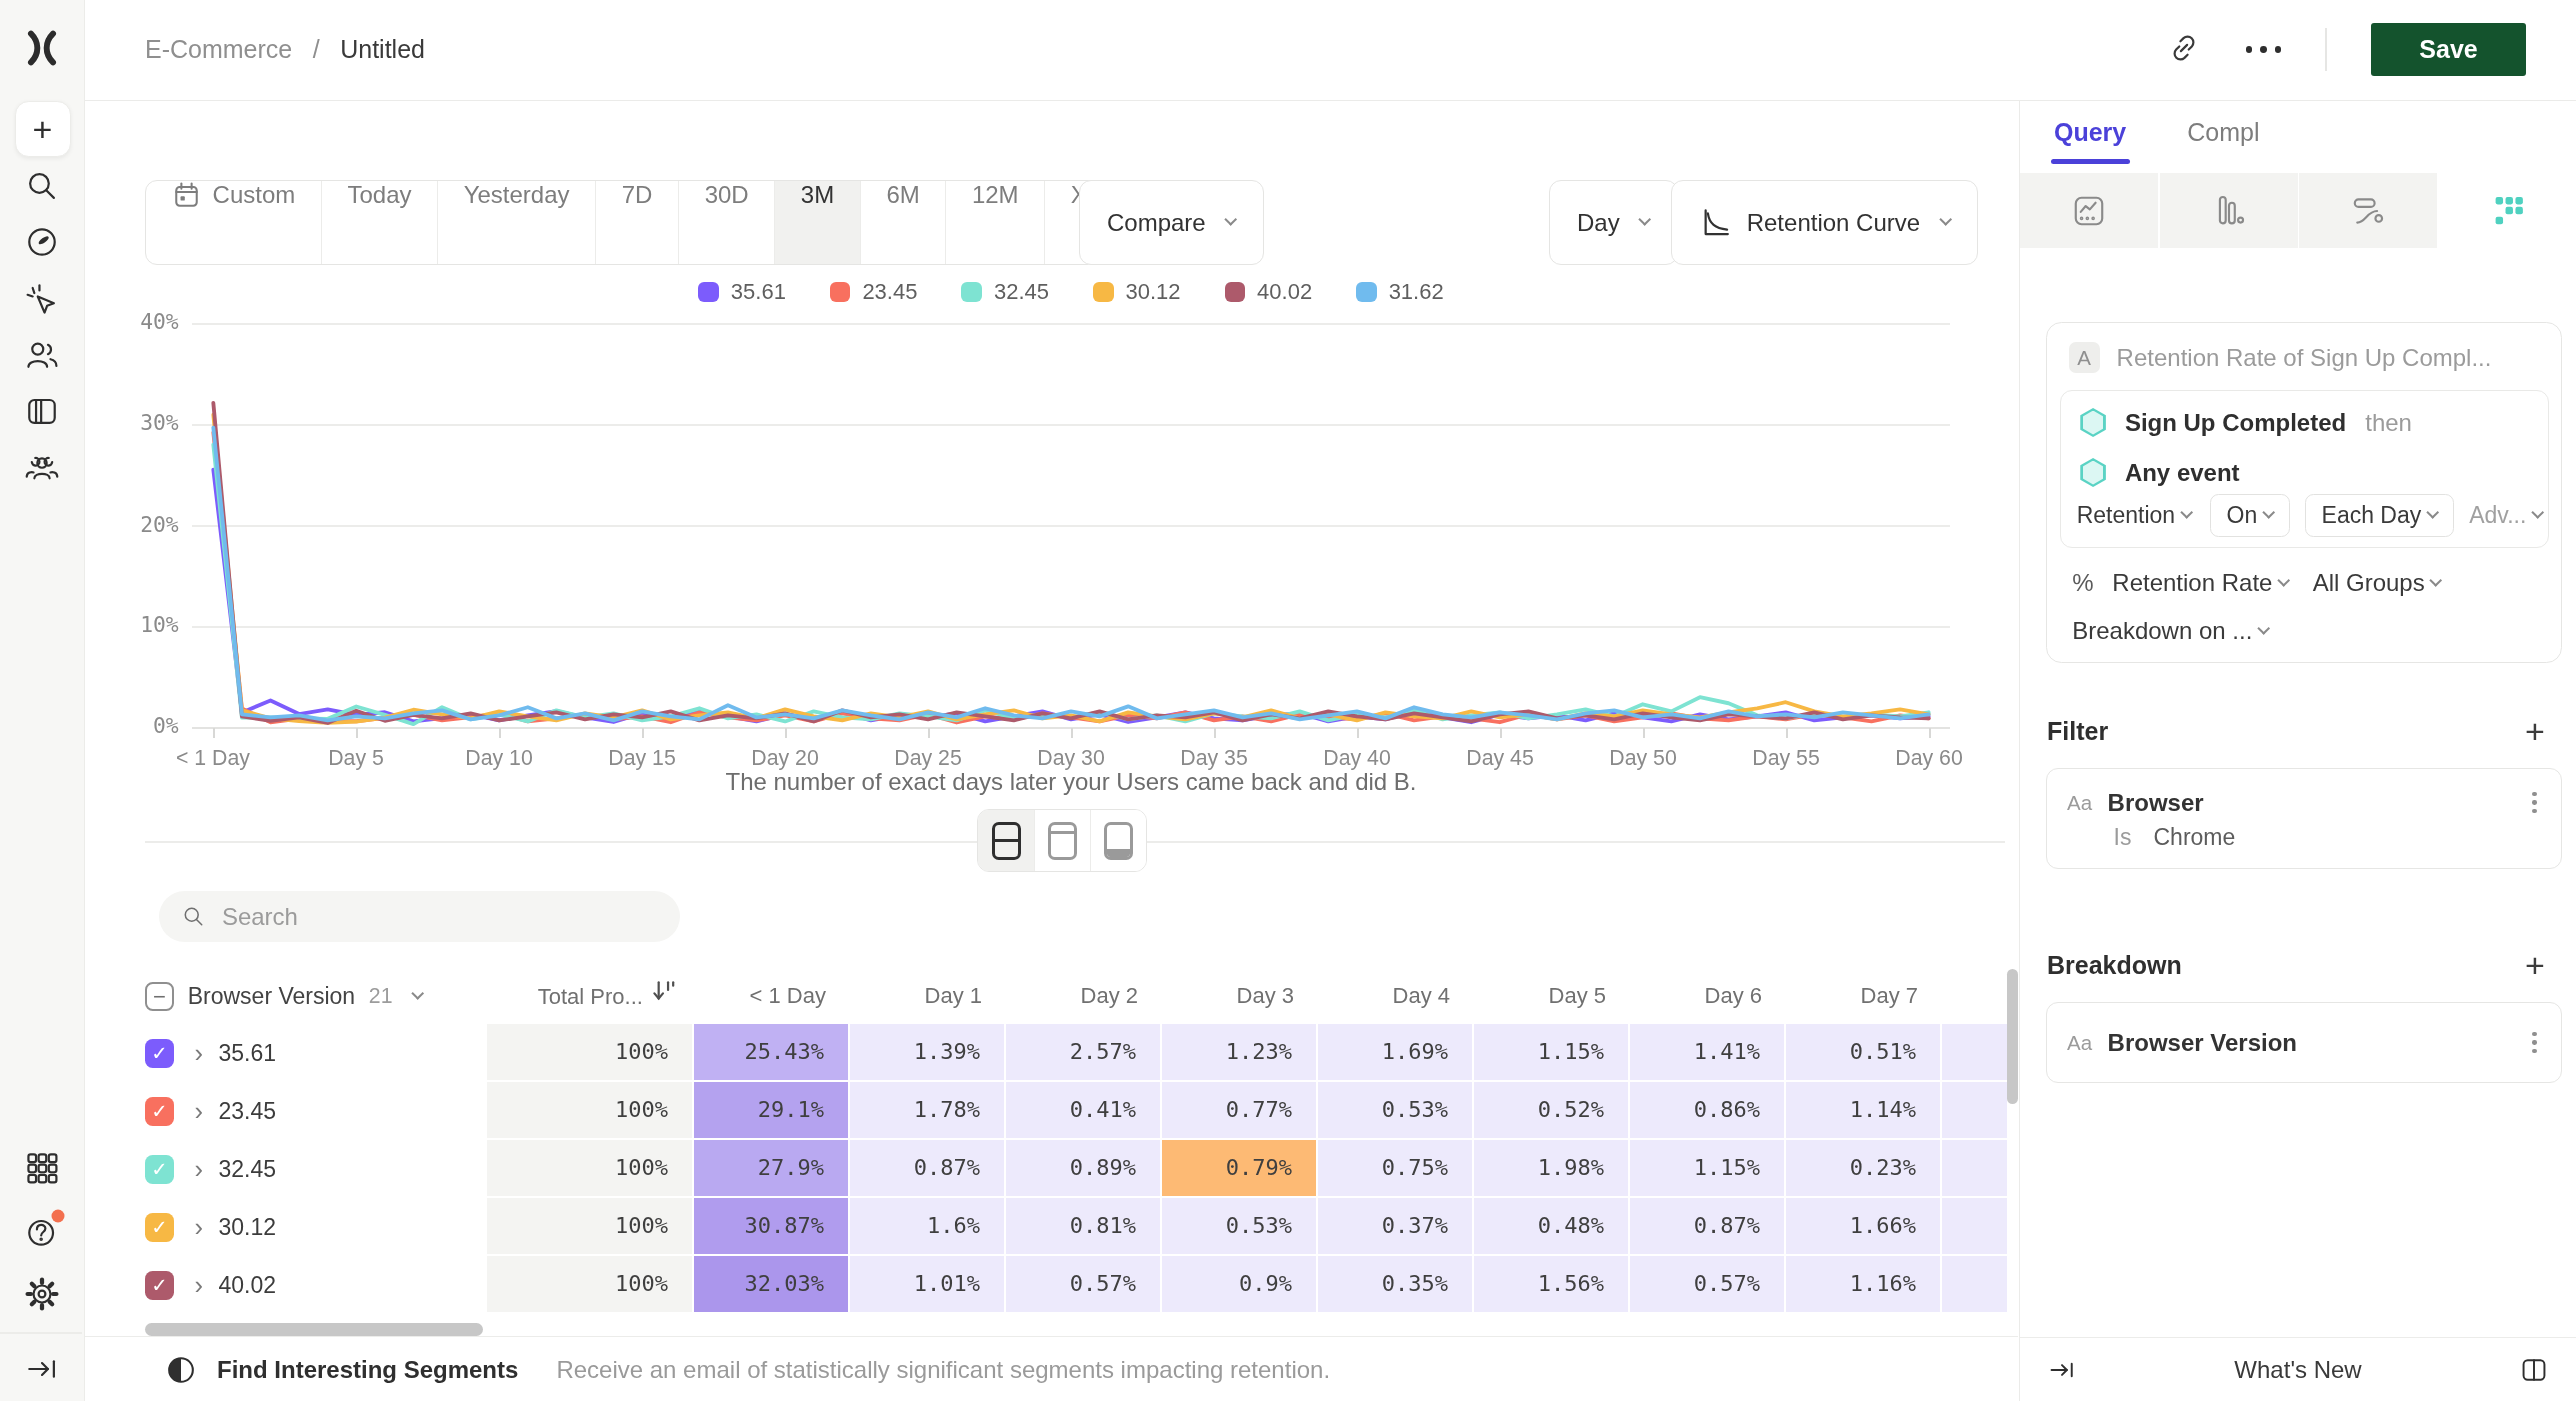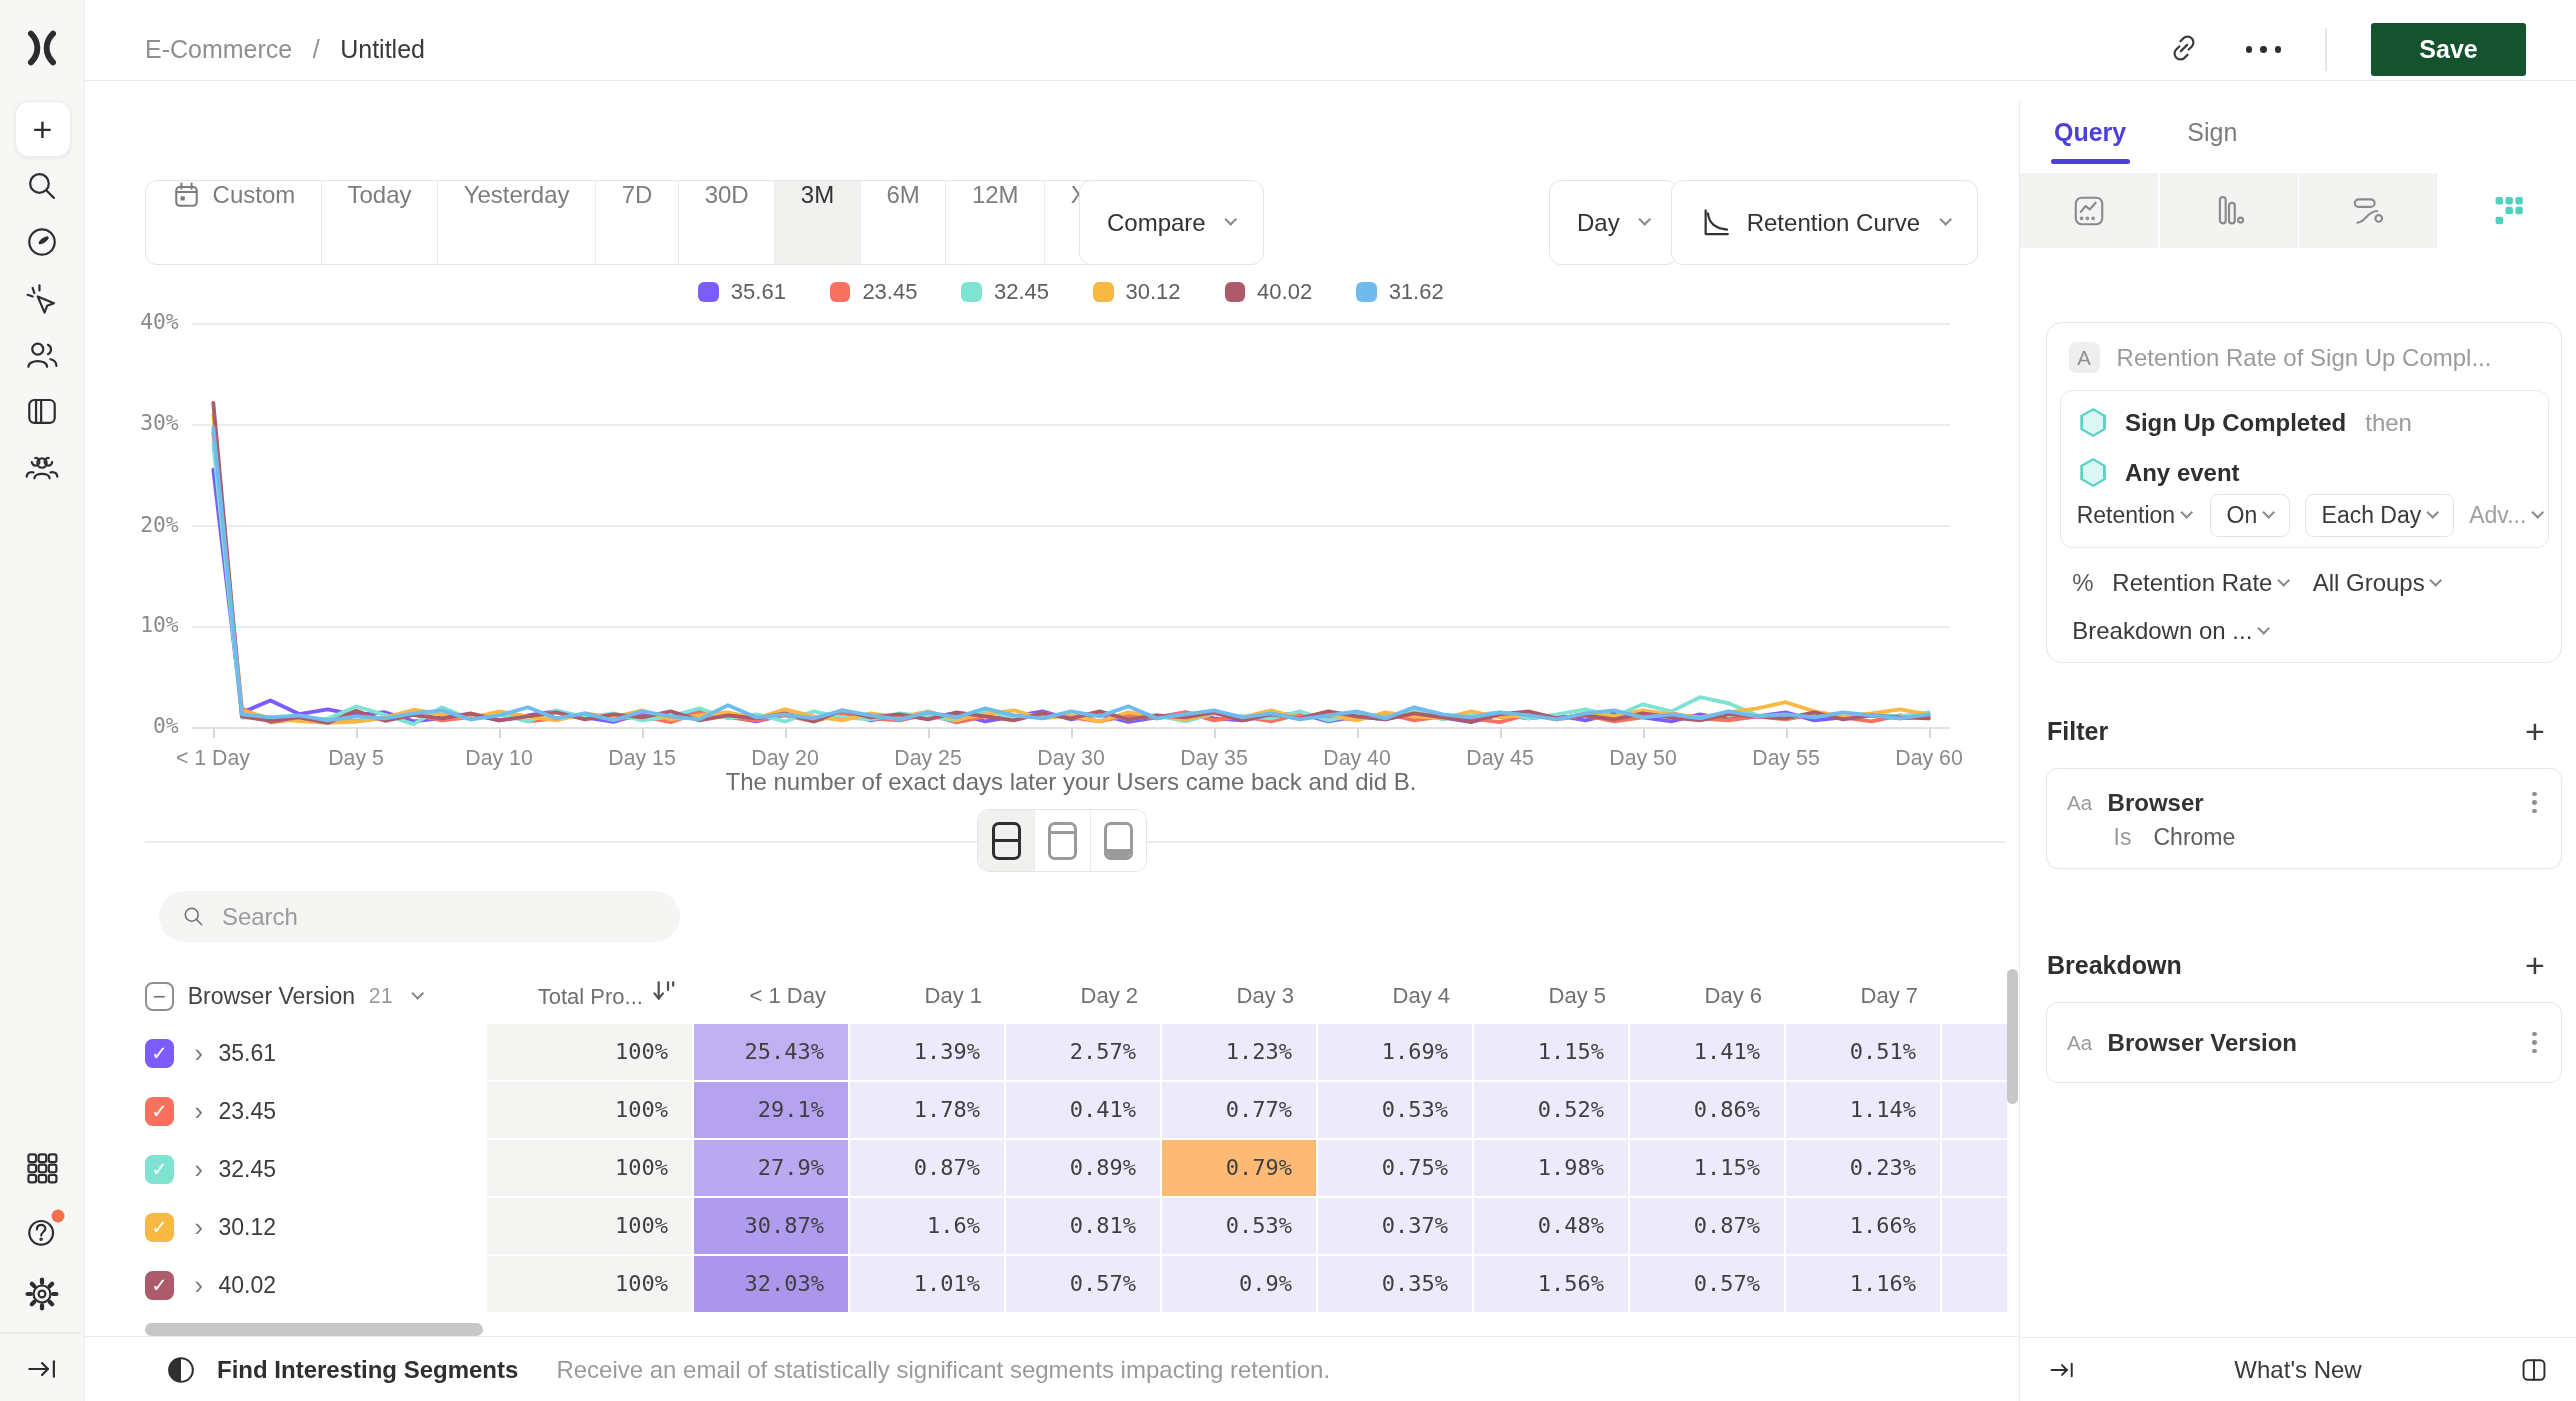--- a/index.html
+++ b/index.html
@@ -8,21 +8,21 @@
 
   
   #sidebar { position:absolute; left:0; top:0; width:85px; height:1402px; background:#f7f7f5; border-right:1.7px solid #ecece9; }
   .side-icon { position:absolute; left:50%; transform:translate(-50%,-50%); width:39px; height:39px; display:flex; align-items:center; justify-content:center; }
   .side-icon svg { width:39px; height:39px; stroke:#2e2e2e; stroke-width:2.6; fill:none; stroke-linecap:round; stroke-linejoin:round; }
   #plus-btn { position:absolute; left:14.5px; top:101px; width:56px; height:56px; background:#fff; border:1.7px solid #ecece9; border-radius:13.7px; box-shadow:0 1.7px 4.3px rgba(0,0,0,.06); display:flex; align-items:center; justify-content:center; font-size:34px; font-weight:300; color:#2e2e2e; }
   #side-divider { position:absolute; left:0; right:1.7px; top:1332px; height:1.7px; background:#ecece9; }
   .red-dot { position:absolute; right:-3.4px; top:-3.4px; width:13.7px; height:13.7px; border-radius:50%; background:#f3704f; }
 
   
-  #topbar { position:absolute; left:85px; top:0; width:2491px; height:81px; background:#fff; border-bottom:1.7px solid #ebebe9; }
+  #topbar { position:absolute; left:85px; top:0; width:2491px; height:101px; background:#fff; border-bottom:1.7px solid #ebebe9; }
   #breadcrumb { position:absolute; left:60px; top:0; height:99px; display:flex; align-items:center; gap:20.5px; font-size:25px; }
   .crumb-gray { color:#8f8f8f; }
   .crumb-dark { color:#3a3a3a; }
   #topbar-right { position:absolute; right:50px; top:0; height:99px; display:flex; align-items:center; gap:44px; }
   #link-icon svg, #panel-toggle-icon svg { width:36px; height:36px; stroke:#3a3a3a; stroke-width:2.8; fill:none; stroke-linecap:round; }
   #ellipsis { display:flex; gap:7.7px; }
   #ellipsis i { width:6.8px; height:6.8px; border-radius:50%; background:#2e2e2e; }
   #topbar-vline { width:1.7px; height:43px; background:#e6e6e4; }
   #save-btn { width:155px; height:53px; background:#14532d; color:#fff; border:none; border-radius:3px; font-size:25px; font-weight:bold; font-family:"Liberation Sans",sans-serif; }
 
@@ -540,21 +540,21 @@
           <path d="M23 7 a16 16 0 0 0 0 32 Z" fill="#2f2f2f"></path>
         </svg>
       <span id="segments-title">Find Interesting Segments</span>
       <span id="segments-desc">Receive an email of statistically significant segments impacting retention.</span>
     </div>
   </section>
 
   <aside id="rightpanel">
     <div id="panel-tabs">
       <span id="tab-query">Query</span>
-      <span id="tab-chart">Sign</span>
+      <span id="tab-chart">Compl</span>
     </div>
     <div id="icon-tabs">
       <div class="icon-tab">
         <svg viewBox="0 0 46 46">
             <rect x="7" y="7" width="32" height="32" rx="7"></rect>
             <polyline points="13,24 19,17 24,21 31,13"></polyline>
             <circle cx="14" cy="32" r="0.9"></circle>
             <circle cx="21" cy="32" r="0.9"></circle>
             <circle cx="28" cy="32" r="0.9"></circle>
           </svg>

